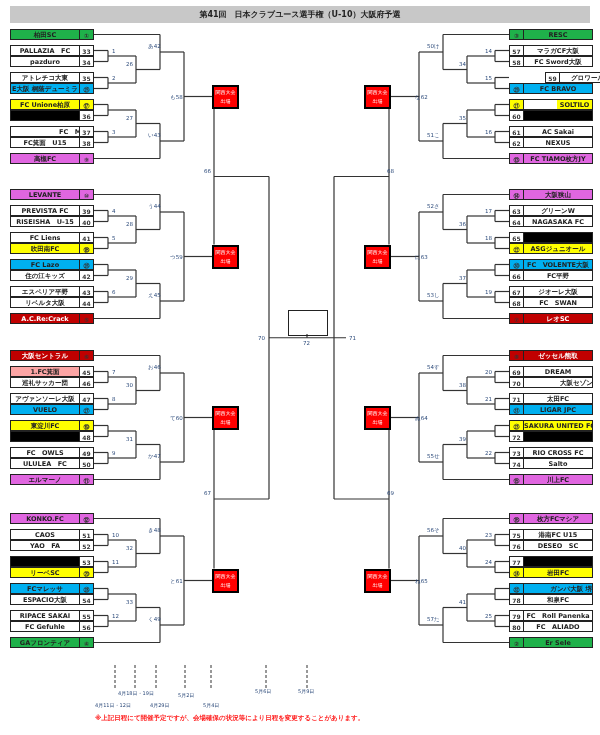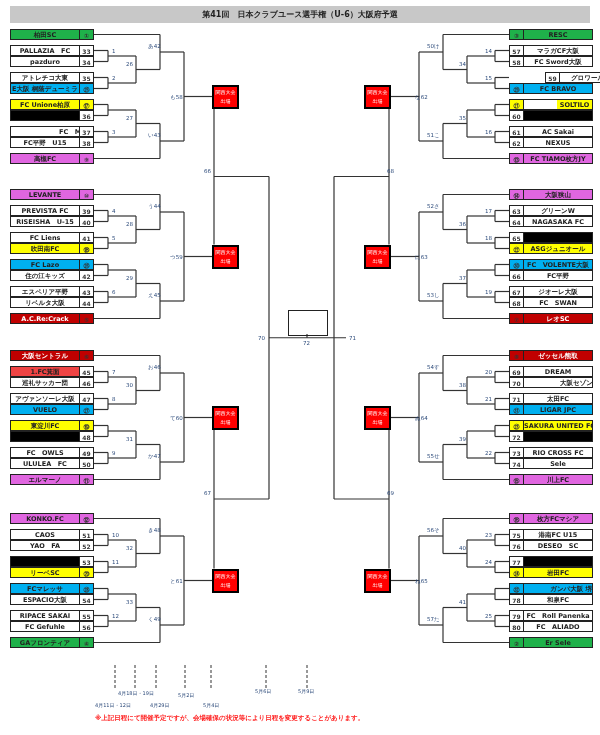--- a/index.html
+++ b/index.html
@@ -20,21 +20,21 @@
   .kansai { position:absolute; width:27px; height:24px; background:#ff0000;
             border:2px solid #000; color:#fff; font-size:5px; text-align:center;
             box-sizing:border-box; line-height:9px; padding-top:1px; }
   .date { position:absolute; font-size:5px; color:#2c4a7a; white-space:nowrap; }
   #note { position:absolute; left:95px; top:714px; font-size:6.5px; color:#ff2020; font-weight:bold; }
   #winner-box { position:absolute; left:288px; top:310px; width:38px; height:24px; border:1px solid #222; }
 </style>
 </head>
 <body>
 
-<div id="title-bar">第41回　日本クラブユース選手権（U-6）大阪府予選</div>
+<div id="title-bar">第41回　日本クラブユース選手権（U-10）大阪府予選</div>
 
 <svg id="lines" width="600" height="735">
     <line x1="94" y1="50.5" x2="108" y2="50.5" stroke="#333" stroke-width="1.2"></line>
     <line x1="94" y1="61.5" x2="108" y2="61.5" stroke="#333" stroke-width="1.2"></line>
     <line x1="108" y1="50.5" x2="108" y2="61.5" stroke="#333" stroke-width="1.2"></line>
     <line x1="108" y1="56" x2="136" y2="56" stroke="#333" stroke-width="1.2"></line>
     <line x1="94" y1="77.5" x2="108" y2="77.5" stroke="#333" stroke-width="1.2"></line>
     <line x1="94" y1="88.5" x2="108" y2="88.5" stroke="#333" stroke-width="1.2"></line>
     <line x1="108" y1="77.5" x2="108" y2="88.5" stroke="#333" stroke-width="1.2"></line>
     <line x1="108" y1="83" x2="136" y2="83" stroke="#333" stroke-width="1.2"></line>
@@ -302,21 +302,21 @@
     </div>
     <div class="team left" style="top: 110px;">
       <span class="name" style="background: rgb(0, 0, 0); color: rgb(255, 255, 255);"></span>
       <span class="num" style="background: rgb(255, 255, 255); color: rgb(51, 51, 51);">36</span>
     </div>
     <div class="team left" style="top: 126px; padding-left: 48px;">
       <span class="name" style="background: rgb(255, 255, 255); color: rgb(34, 34, 34);">FC　MELEARDOR</span>
       <span class="num" style="background: rgb(255, 255, 255); color: rgb(51, 51, 51);">37</span>
     </div>
     <div class="team left" style="top: 137px;">
-      <span class="name" style="background: rgb(255, 255, 255); color: rgb(34, 34, 34);">FC平野　U15</span>
+      <span class="name" style="background: rgb(255, 255, 255); color: rgb(34, 34, 34);">FC箕面　U15</span>
       <span class="num" style="background: rgb(255, 255, 255); color: rgb(51, 51, 51);">38</span>
     </div>
     <div class="team left" style="top: 153px;">
       <span class="name" style="background: rgb(224, 102, 224); color: rgb(34, 34, 34);">高槻FC</span>
       <span class="num" style="background: rgb(224, 102, 224); color: rgb(51, 51, 51);">⑨</span>
     </div>
     <div class="team left" style="top: 189px;">
       <span class="name" style="background: rgb(224, 102, 224); color: rgb(34, 34, 34);">LEVANTE</span>
       <span class="num" style="background: rgb(224, 102, 224); color: rgb(51, 51, 51);">⑩</span>
     </div>
@@ -354,21 +354,21 @@
     </div>
     <div class="team left" style="top: 313px;">
       <span class="name" style="background: rgb(192, 0, 0); color: rgb(255, 255, 255);">A.C.Re:Crack</span>
       <span class="num" style="background: rgb(192, 0, 0); color: rgb(51, 51, 51);">⑤</span>
     </div>
     <div class="team left" style="top: 350px;">
       <span class="name" style="background: rgb(192, 0, 0); color: rgb(255, 255, 255);">大阪セントラル</span>
       <span class="num" style="background: rgb(192, 0, 0); color: rgb(51, 51, 51);">⑥</span>
     </div>
     <div class="team left" style="top: 366px;">
-      <span class="name" style="background: #ef4444; color: rgb(34, 34, 34);">1.FC箕面</span>
+      <span class="name" style="background: #fca5a5; color: rgb(34, 34, 34);">1.FC箕面</span>
       <span class="num" style="background: rgb(255, 255, 255); color: rgb(51, 51, 51);">45</span>
     </div>
     <div class="team left" style="top: 377px;">
       <span class="name" style="background: rgb(255, 255, 255); color: rgb(34, 34, 34);">巡礼サッカー団</span>
       <span class="num" style="background: rgb(255, 255, 255); color: rgb(51, 51, 51);">46</span>
     </div>
     <div class="team left" style="top: 393px;">
       <span class="name" style="background: rgb(255, 255, 255); color: rgb(34, 34, 34);">アヴァンソーレ大阪</span>
       <span class="num" style="background: rgb(255, 255, 255); color: rgb(51, 51, 51);">47</span>
     </div>
@@ -545,21 +545,21 @@
     <div class="team right" style="top: 431px;">
       <span class="num" style="background: rgb(255, 255, 255); color: rgb(51, 51, 51);">72</span>
       <span class="name" style="background: rgb(0, 0, 0); color: rgb(255, 255, 255);"></span>
     </div>
     <div class="team right" style="top: 447px;">
       <span class="num" style="background: rgb(255, 255, 255); color: rgb(51, 51, 51);">73</span>
       <span class="name" style="background: rgb(255, 255, 255); color: rgb(34, 34, 34);">RIO CROSS FC</span>
     </div>
     <div class="team right" style="top: 458px;">
       <span class="num" style="background: rgb(255, 255, 255); color: rgb(51, 51, 51);">74</span>
-      <span class="name" style="background: rgb(255, 255, 255); color: rgb(34, 34, 34);">Sele</span>
+      <span class="name" style="background: rgb(255, 255, 255); color: rgb(34, 34, 34);">Salto</span>
     </div>
     <div class="team right" style="top: 474px;">
       <span class="num" style="background: rgb(224, 102, 224); color: rgb(51, 51, 51);">⑮</span>
       <span class="name" style="background: rgb(224, 102, 224); color: rgb(34, 34, 34);">川上FC</span>
     </div>
     <div class="team right" style="top: 513px;">
       <span class="num" style="background: rgb(224, 102, 224); color: rgb(51, 51, 51);">⑯</span>
       <span class="name" style="background: rgb(224, 102, 224); color: rgb(34, 34, 34);">枚方FCマシア</span>
     </div>
     <div class="team right" style="top: 529px;">

